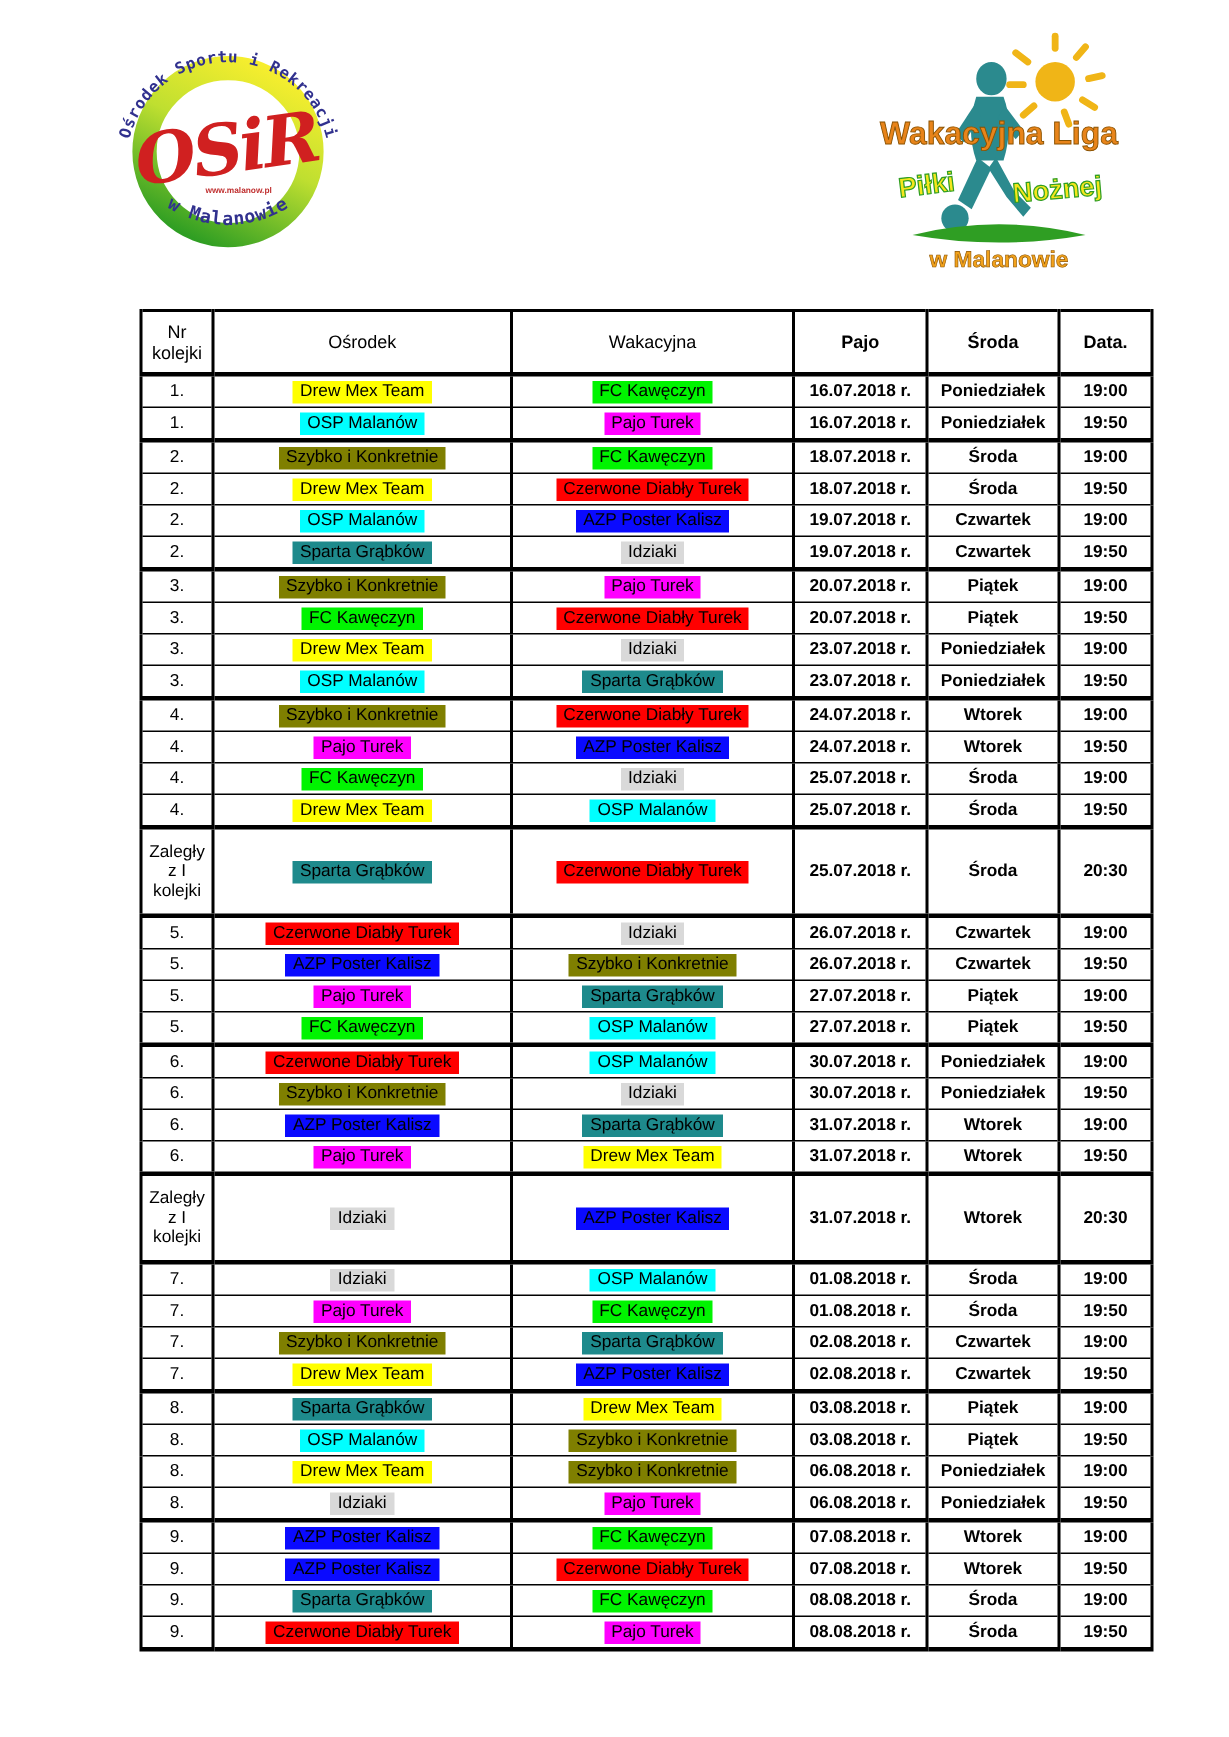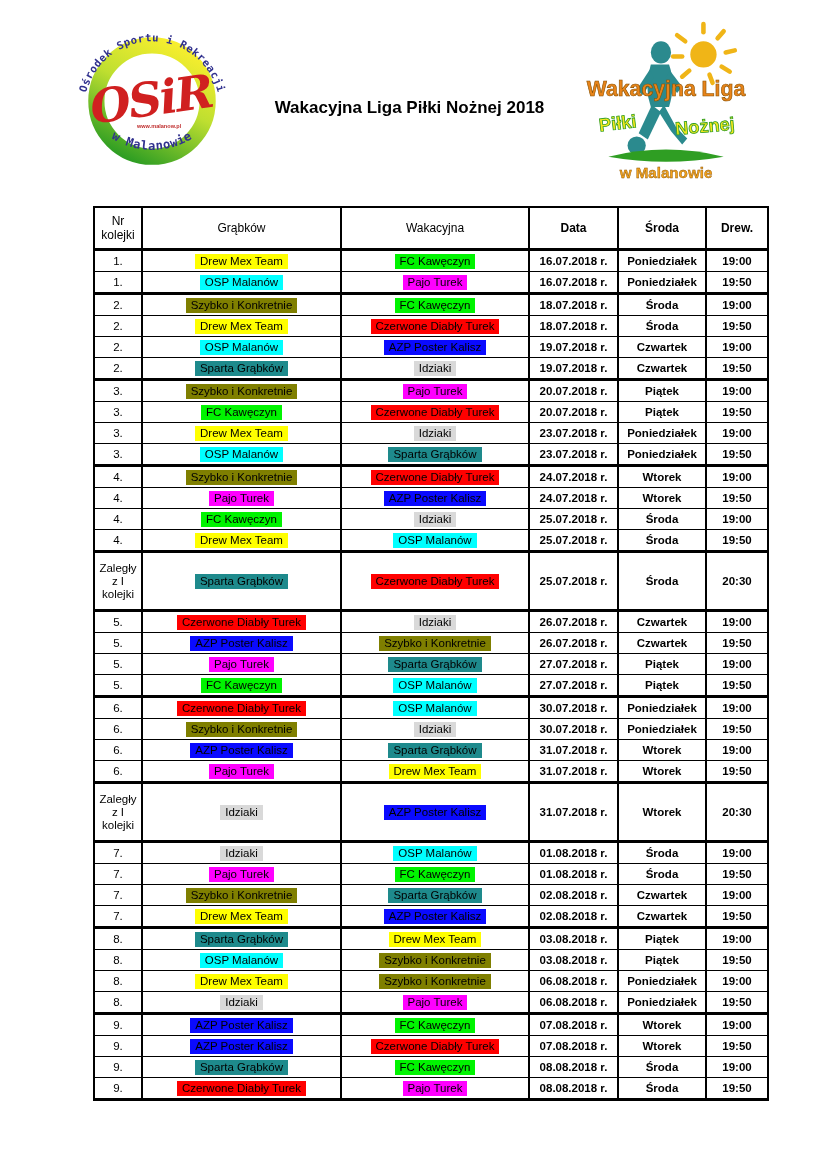--- a/index.html
+++ b/index.html
@@ -55,21 +55,20 @@
     </text>
     <text class="osir-name" x="85" y="104" text-anchor="middle" transform="rotate(-8 85 95)">OSiR</text>
     <text class="osir-web" x="92" y="117" text-anchor="middle">www.malanow.pl</text>
     <text class="arc-text" style="font-size:12px;">
       <textPath href="#osirArcBottom" startOffset="50%" text-anchor="middle">w Malanowie</textPath>
     </text>
   </svg>
 </div>
 
 <div class="title-block">
-  <div class="title-line">Wakacyjna Liga Piłki Nożnej 2018</div>
 </div>
 
 <div class="logo-right">
   <svg viewBox="0 0 170 170" width="172" height="172">
 
     <g stroke="#f0b517" stroke-width="4.5" stroke-linecap="round">
       <circle cx="122" cy="38" r="13" fill="#f0b517" stroke="none"></circle>
       <line x1="122" y1="16" x2="122" y2="8"></line>
       <line x1="136" y1="22" x2="142" y2="15"></line>
       <line x1="144" y1="36" x2="153" y2="34"></line>
@@ -105,25 +104,25 @@
       <col style="width:48px">
         <col style="width:199px">
         <col style="width:188px">
       <col style="width:89px">
         <col style="width:88px">
         <col style="width:62px">
     </colgroup>
     <thead>
       <tr>
         <th>Nr kolejki</th>
-        <th>Grąbków</th>
+        <th>Ośrodek</th>
         <th>Wakacyjna</th>
-        <th class="bold">Data</th>
+        <th class="bold">Pajo</th>
         <th class="bold">Środa</th>
-        <th class="bold">Drew.</th>
+        <th class="bold">Data.</th>
       </tr>
     </thead>
     <tbody>
         <tr class="match-row">
     <td class="c-nr">1.</td>
     <td class="c-team"><span class="team" style="background: rgb(255, 255, 0); color: rgb(0, 0, 0);">Drew Mex Team</span></td>
     <td class="c-team"><span class="team" style="background: rgb(0, 244, 0); color: rgb(0, 0, 0);">FC Kawęczyn</span></td>
     <td class="c-data">16.07.2018 r.</td>
     <td class="c-dzien">Poniedziałek</td>
     <td class="c-godz">19:00</td>

